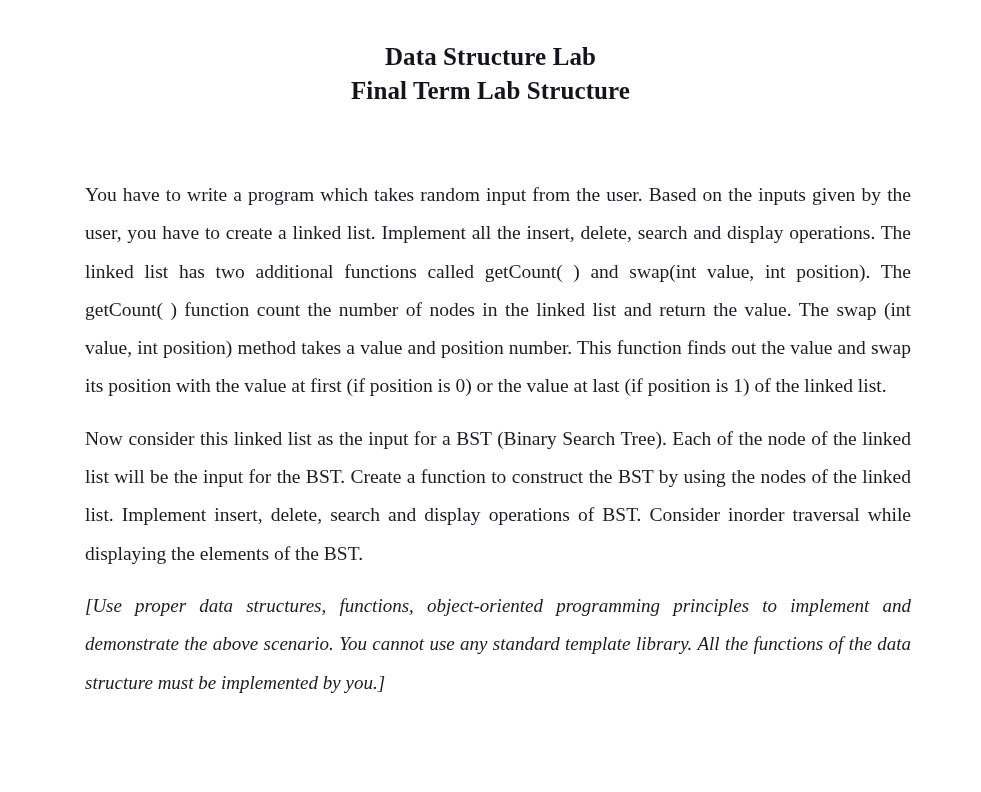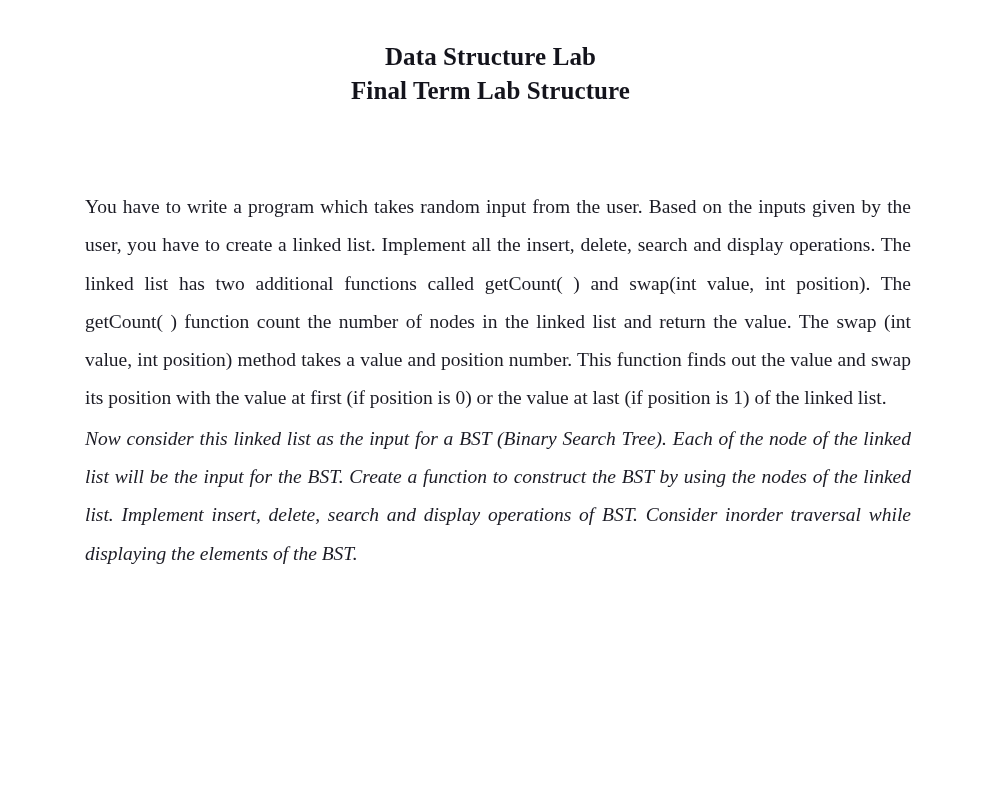--- a/index.html
+++ b/index.html
@@ -53,39 +53,39 @@
     font-size: 19.5px;
     line-height: 38.3px;
     color: #1b1b24;
     hyphens: none;
   }
   p.para.italic {
     font-style: italic;
     font-size: 19px;
   }
   p.para + p.para {
-    margin-top: 2px;
-    font-style: italic;
+    margin-top: 14px;
   }
   p.para.gap-large {
     margin-top: 45px;
   }
   p.para.gap-note {
     margin-top: 17px;
   }
   
 </style>
 </head>
 <body>
 
 <div class="page">
 
   <div class="heading">
     <span class="hline">Data Structure Lab</span>
     <span class="hline">Final Term Lab Structure</span>
   </div>
 
-  <div class="body-block" style="top:188px;">
+  <div class="body-block" style="top:176px;">
     <p class="para">You have to write a program which takes random input from the user. Based on the inputs given by the user, you have to create a linked list. Implement all the insert, delete, search and display operations. The linked list has two additional functions called getCount( ) and swap(int value, int position). The getCount( ) function count the number of nodes in the linked list and return the value. The swap (int value, int position) method takes a value and position number. This function finds out the value and swap its position with the value at first (if position is 0) or the value at last (if position is 1) of the linked list.</p>
     <p class="para">Now consider this linked list as the input for a BST (Binary Search Tree). Each of the node of the linked list will be the input for the BST. Create a function to construct the BST by using the nodes of the linked list. Implement insert, delete, search and display operations of BST. Consider inorder traversal while displaying the elements of the BST.</p>
+    <p class="para italic gap-large">[Use proper data structures, functions, object-oriented programming principles to implement and demonstrate the above scenario. You cannot use any standard template library. All the functions of the data structure must be implemented by you.]</p>
   </div>
 
 </div>
 
 </body></html>

